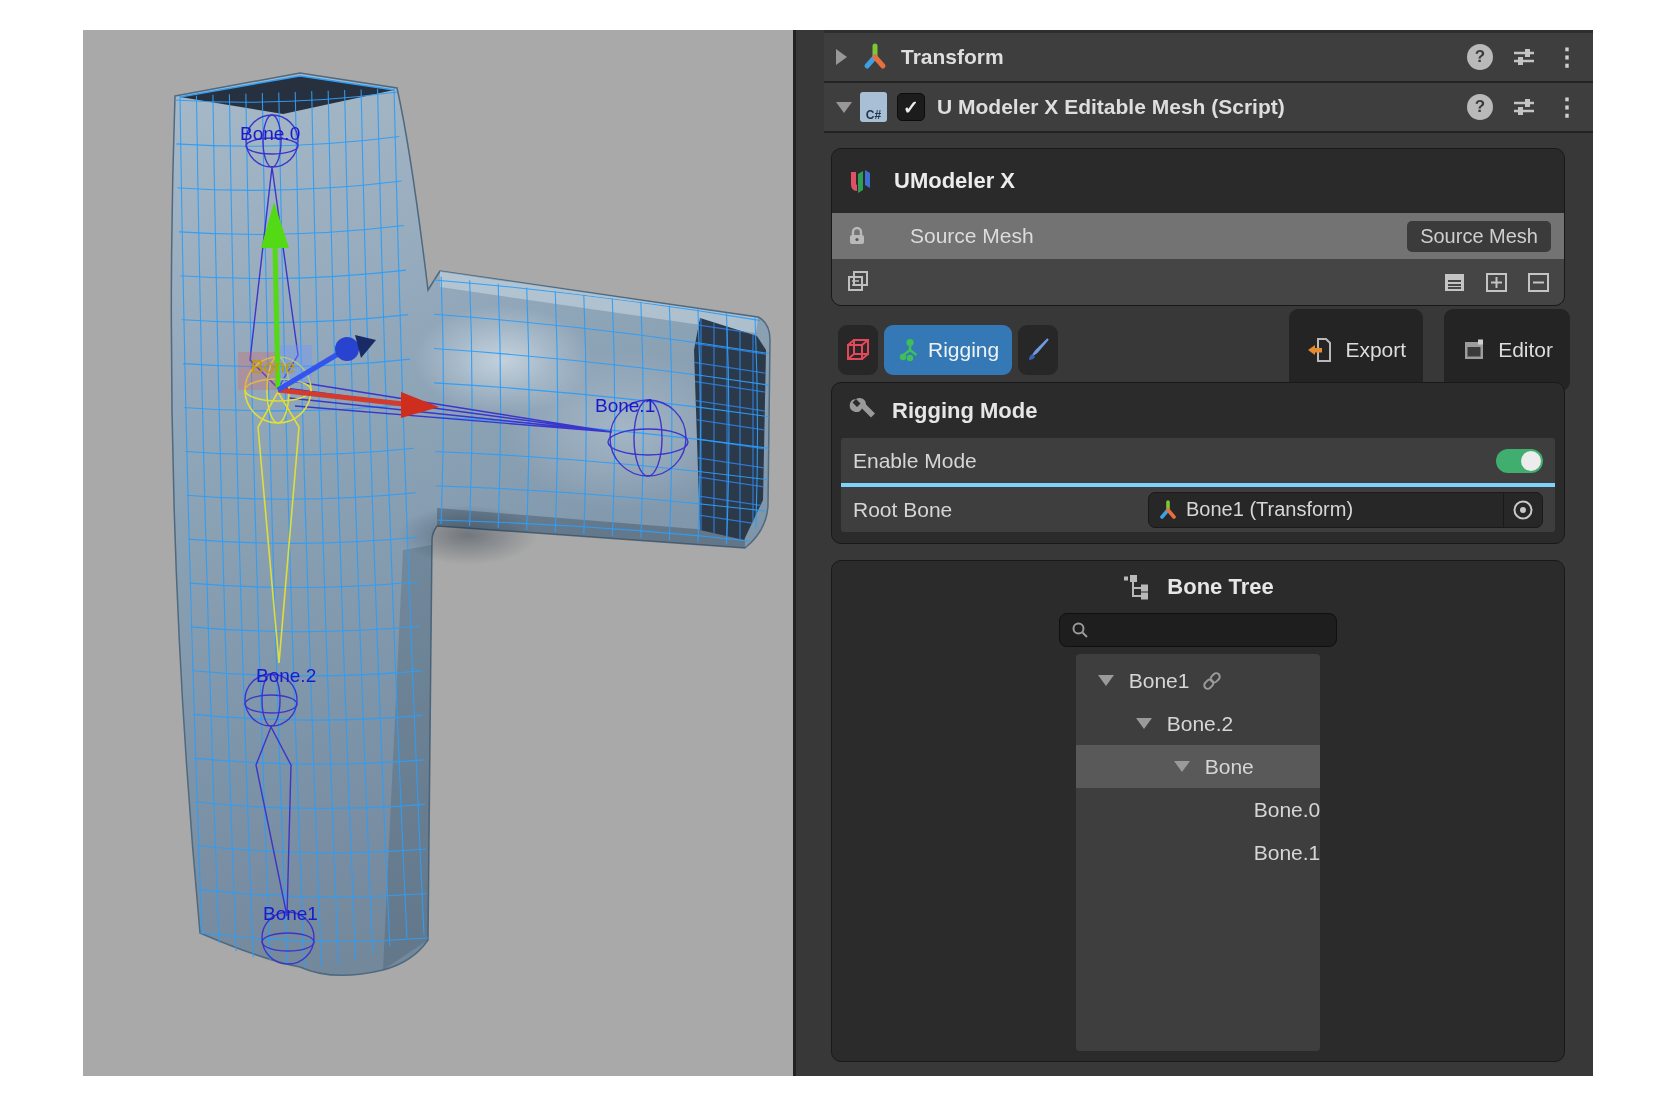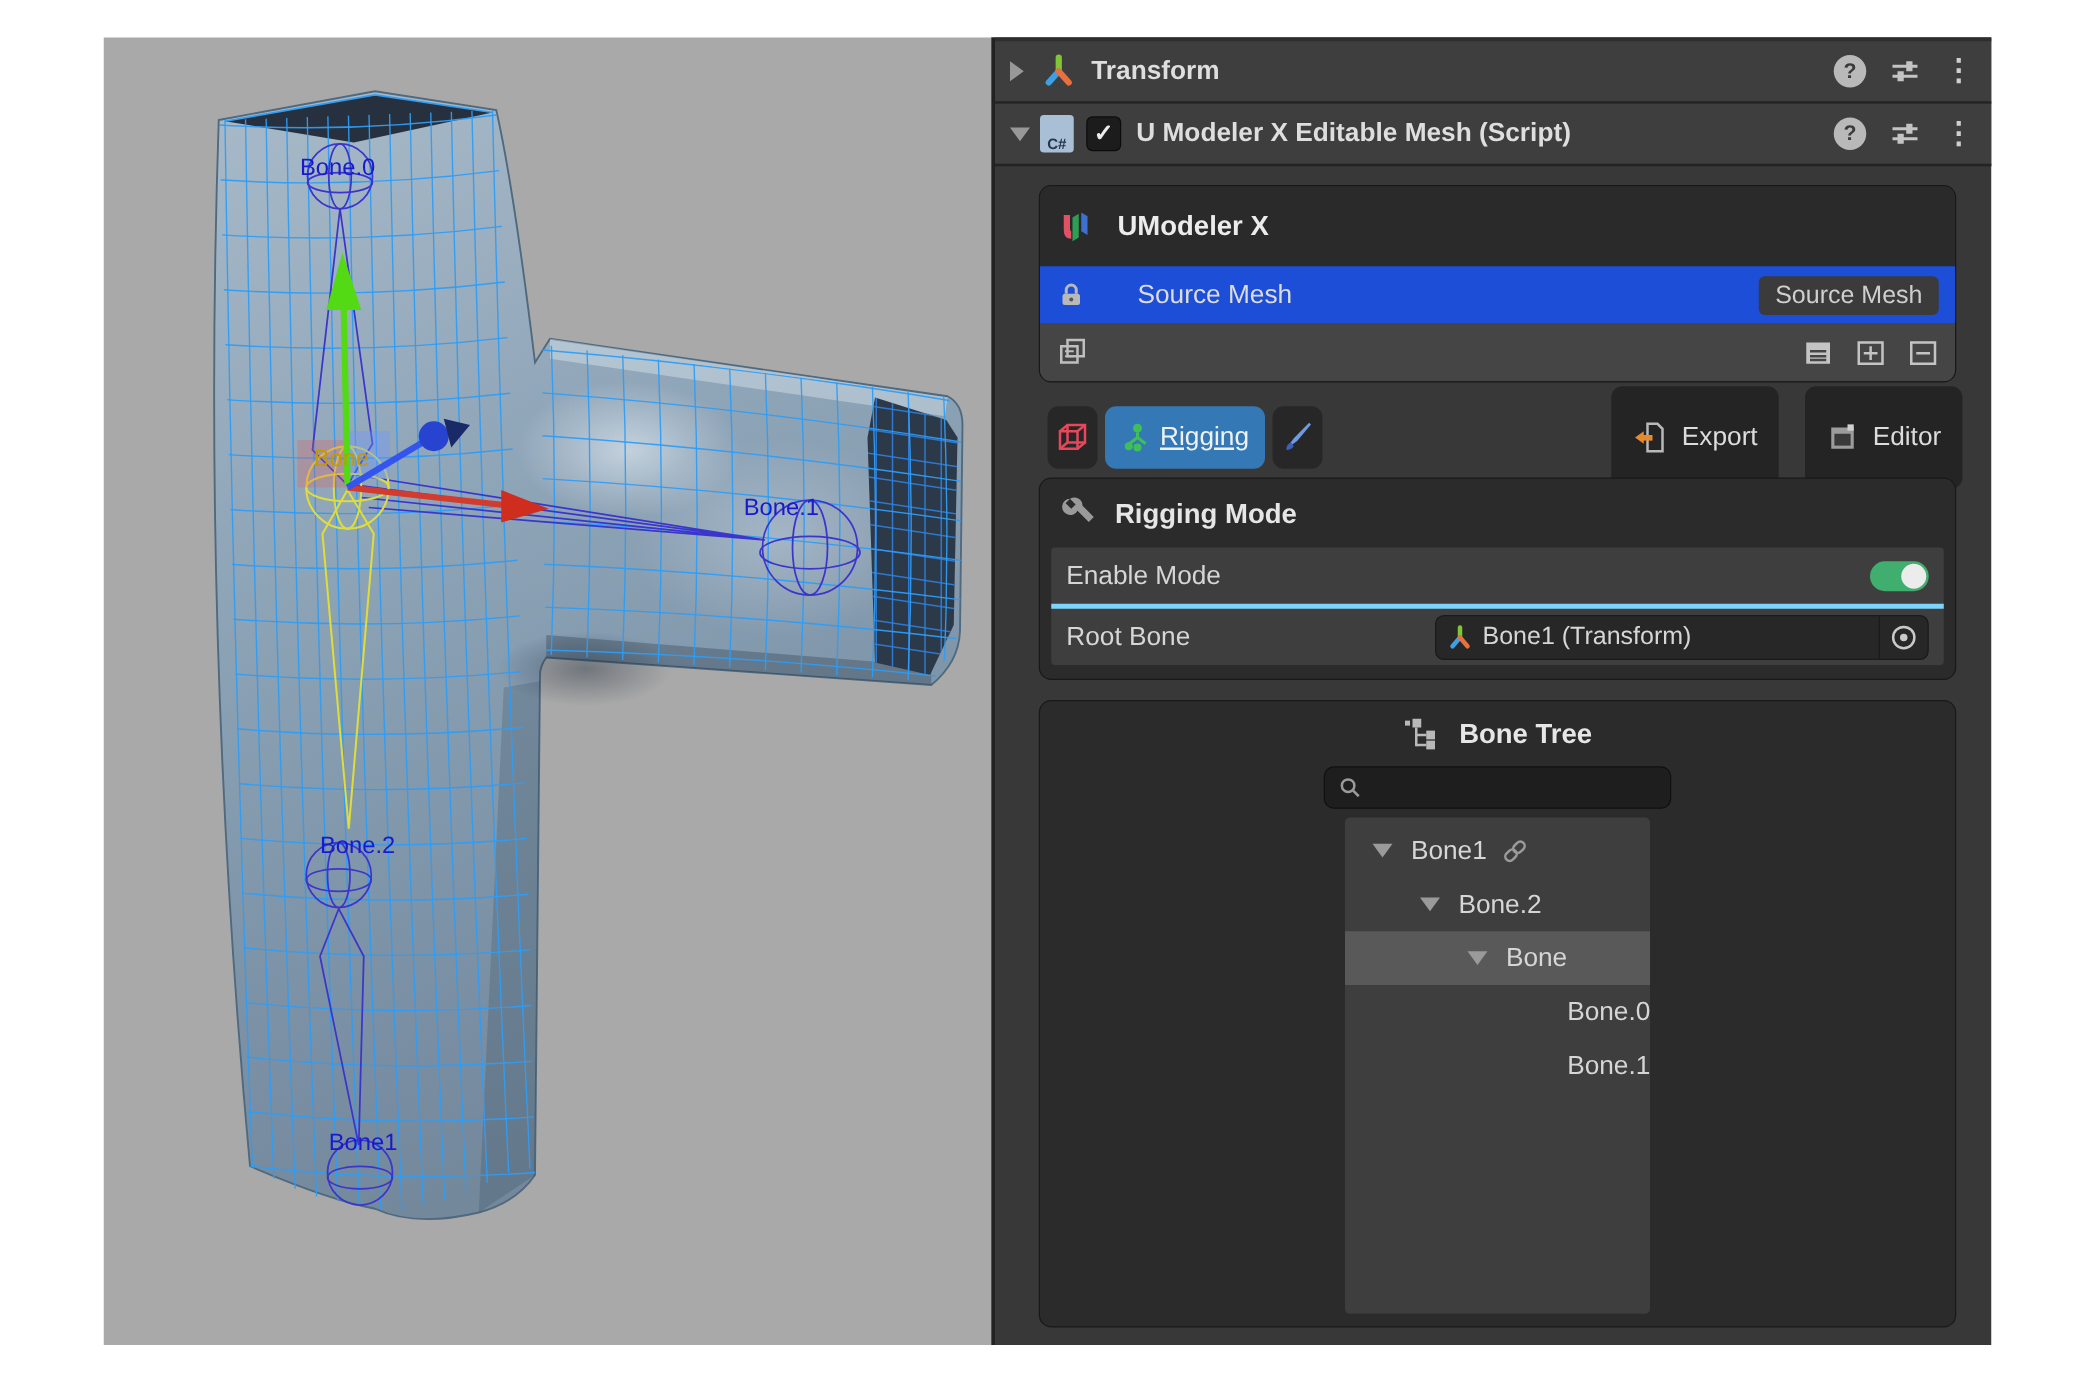--- a/index.html
+++ b/index.html
@@ -6,21 +6,21 @@
   .page{position:relative;width:1675px;height:1107px;background:#ffffff;overflow:hidden;
         font-family:"Liberation Sans",sans-serif;}
   .stage{position:absolute;left:83px;top:30px;width:1510px;height:1046px;display:flex;}
   .viewport{width:710px;height:100%;background:#a9a9a9;position:relative;flex:none;}
   .viewport svg{display:block;}
   .inspector{width:800px;height:100%;background:#383838;border-left:3px solid #222222;
               box-sizing:border-box;display:flex;flex-direction:column;}
 
   
   .comp-header{height:48px;background:#3e3e3e;border-bottom:2px solid #232323;display:flex;
-               align-items:center;padding:0 14px 0 12px;flex:none;}
+               align-items:center;padding:0 14px 0 12px;flex:none;margin-left:28px;}
   .comp-header.first{border-top:3px solid #2e2e2e;}
   .fold{width:0;height:0;border-style:solid;flex:none;}
   .fold.right{border-width:8px 0 8px 11px;border-color:transparent transparent transparent #989898;}
   .fold.down{border-width:11px 8px 0 8px;border-color:#989898 transparent transparent transparent;}
   .hdr-title{color:#dedede;font-weight:bold;font-size:21px;margin-left:12px;white-space:nowrap;}
   .flex-sp{flex:1;}
   .hdr-icons{display:flex;gap:18px;align-items:center;}
   .help-circle{width:26px;height:26px;border-radius:50%;background:#b9b9b9;color:#3a3a3a;
                font-weight:bold;font-size:17px;display:flex;align-items:center;justify-content:center;}
   .kebab{color:#cfcfcf;font-size:24px;font-weight:bold;line-height:1;}
@@ -31,33 +31,33 @@
   .checkbox{width:26px;height:26px;background:#1c1c1c;border:1px solid #0c0c0c;border-radius:5px;
             color:#ececec;font-size:19px;font-weight:bold;display:flex;align-items:center;
             justify-content:center;margin-left:10px;flex:none;}
 
   
   .card{background:#2a2a2a;border:1px solid #191919;border-radius:10px;
         margin-left:35px;margin-right:28px;overflow:hidden;flex:none;}
   #umodeler-card{margin-top:15px;}
   .logo-row{height:64px;display:flex;align-items:center;padding:0 13px;background:#2a2a2a;}
   .brand{color:#ececec;font-weight:bold;font-size:22px;margin-left:15px;}
-  .strip{height:46px;background:#1d4ed8;display:flex;align-items:center;padding:0 13px;}
+  .strip{height:46px;background:#737373;display:flex;align-items:center;padding:0 13px;}
   .strip-label{color:#dcdcdc;font-size:21px;margin-left:41px;}
   .strip-value{margin-left:auto;background:#3b3b3b;color:#cfcfcf;border-radius:5px;
                font-size:20px;padding:4px 13px;}
   .io-row{height:46px;background:#454545;display:flex;align-items:center;padding:0 13px;gap:17px;}
 
   
   .tabs{display:flex;align-items:center;margin:19px 23px 0 42px;height:50px;gap:6px;flex:none;}
   .tab{height:50px;border-radius:9px;background:#272727;display:flex;align-items:center;
        justify-content:center;flex:none;}
   .tab.icon-only{width:40px;}
   .tab.active{background:#3478b5;padding:0 13px;gap:5px;}
-  .tab-label{color:#eef2f5;font-size:21px;text-decoration:underline;}
+  .tab-label{color:#eef2f5;font-size:21px;}
   .btn{height:50px;border-radius:9px;background:#242424;display:flex;align-items:center;gap:11px;
        padding:16px 17px;color:#dcdcdc;font-size:21px;flex:none;}
   .btn + .btn{margin-left:15px;}
 
   
   #rigging-card{margin-top:7px;background:#2b2b2b;padding-bottom:11px;}
   .card-title-row{height:55px;display:flex;align-items:center;padding:0 15px;gap:15px;}
   .card-title{color:#e6e6e6;font-weight:bold;font-size:22px;}
   .rows{background:#3e3e3e;margin:0 9px;border-radius:3px;}
   .prop-row{height:45px;display:flex;align-items:center;padding:0 12px;}

